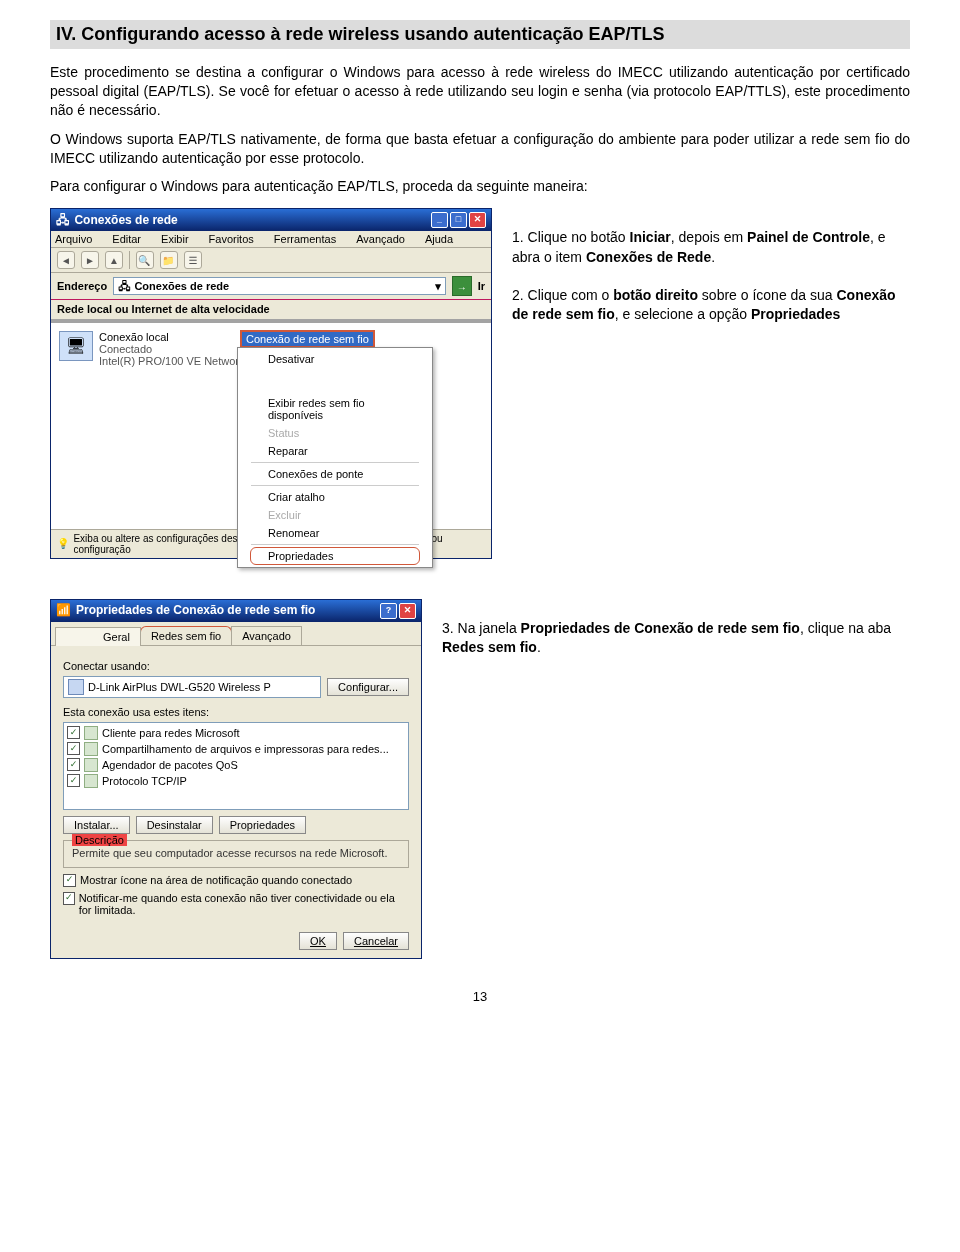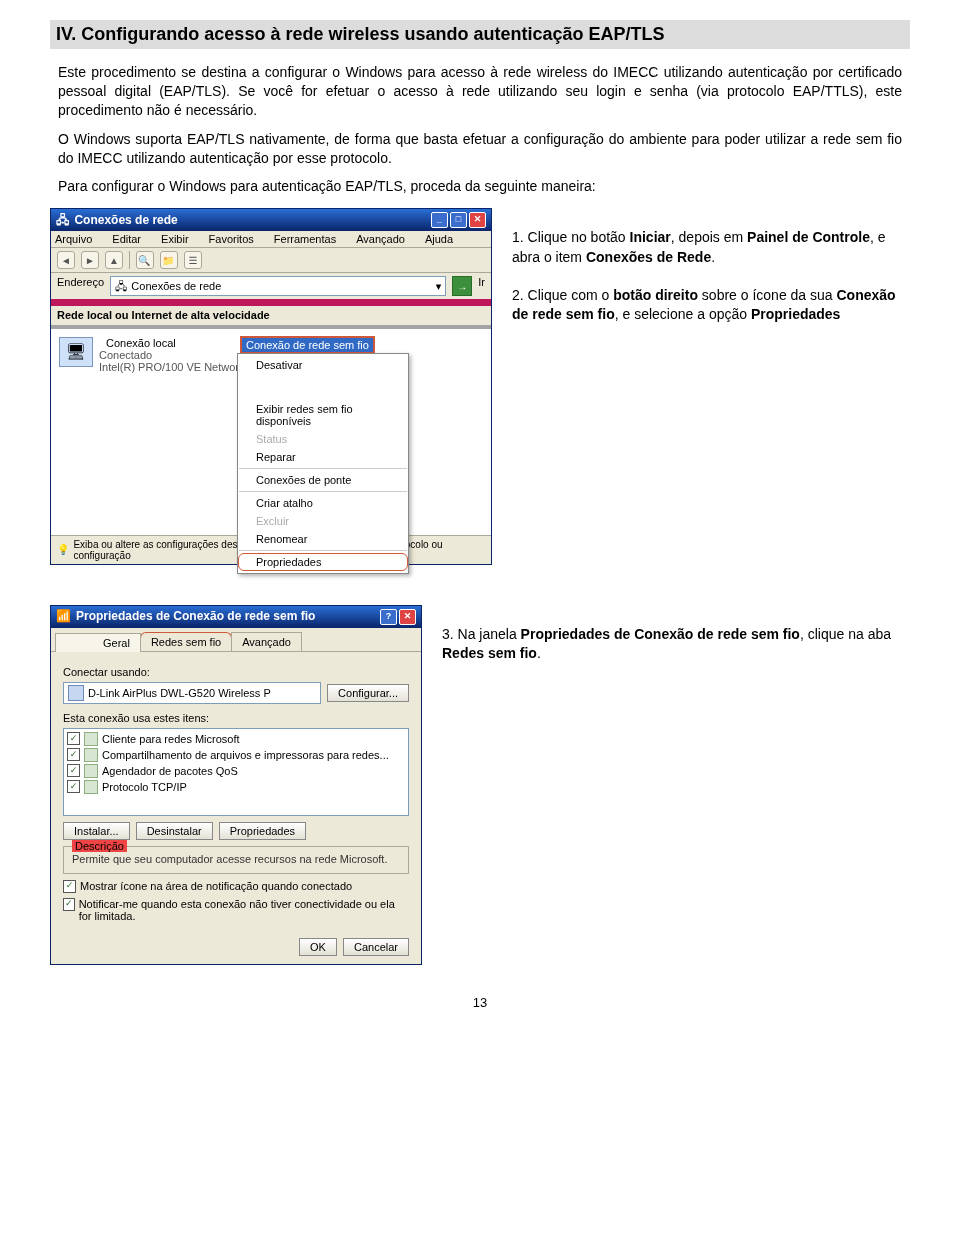--- a/index.html
+++ b/index.html
@@ -13,21 +13,21 @@
   }
   .section-heading {
     background: #dcdcdc;
     padding: 4px 6px;
     font-size: 18px;
     font-weight: bold;
     margin-bottom: 14px;
   }
   .para {
     text-align: justify;
-    margin: 10px 8px;
+    margin: 10px 0;
     line-height: 1.35;
   }
   .row {
     display: flex;
     align-items: flex-start;
     margin-top: 12px;
   }
   .row .fig {
     flex: 0 0 auto;
     margin-right: 20px;
@@ -83,22 +83,22 @@
     display:flex; align-items:center; gap:6px;
   }
   .tb-ico {
     width:16px;height:16px;display:inline-flex;
     align-items:center;justify-content:center;
     border:1px solid #aca899;border-radius:3px;
     background:#f7f5ea;font-size:10px;color:#555;
   }
   .tb-spacer{flex:1;}
   .addrbar{
-    background:#ece9d8;border-bottom:7px solid #be185d;
-    padding:3px 6px;display:flex;gap:6px;
+    background:#ece9d8;border-bottom:1px solid #be185d;
+    padding:3px 6px;display:flex;align-items:center;gap:6px;font-weight:bold;
   }
   .addr-field{
     flex:1;border:1px solid #7f9db9;background:#fff;padding:2px 4px;
     display:flex;align-items:center;gap:4px;
   }
   .go-btn{width:18px;height:18px;background:#3c8f3c;border:1px solid #2a6b2a;
     display:flex;align-items:center;justify-content:center;color:#fff;font-size:10px;}
   .cat-label{
     background:#ece9d8;padding:3px 6px;font-weight:bold;font-size:11px;
     border-bottom:4px solid #a3a3a3;
@@ -107,33 +107,33 @@
     background:#fff;padding:8px;height:190px;position:relative;
   }
   .conn-item{
     display:flex;align-items:flex-start;gap:6px;margin-bottom:10px;
   }
   .conn-ico{
     width:32px;height:28px;border:1px solid #7a96bf;background:#cfe1f9;
     display:flex;align-items:center;justify-content:center;font-size:16px;
   }
   .conn-text{font-size:11px;}
-  .conn-text .line1{color:#000;margin-left:7px;}
+  .conn-text .line1{color:#000;}
   .conn-text .line2{color:#555;}
   .conn-text .line3{color:#555;}
   .sel-label{
     position:absolute; top:8px; left:190px;
     background:#316ac5;color:#fff;padding:1px 4px;font-size:11px;
     border:1px solid #d0583a;outline:1px solid #d0583a;
   }
   .ctx-menu{
     position:absolute; top:24px; left:186px;
     width:170px;background:#fff;border:1px solid #888;
     box-shadow:2px 2px 4px rgba(0,0,0,0.3);
-    padding:2px 0;
+    padding:2px 12px;
   }
   .ctx-item{padding:3px 18px;font-size:11px;color:#000;}
   .ctx-item.bold{font-weight:normal;}
   .ctx-item.disabled{color:#aaa;}
   .ctx-sep{height:1px;background:#ccc;margin:2px 1px;}
   .ctx-item.highlight{border:1px solid #d0583a;border-radius:6px;padding:2px 17px;}
   .statusbar{
     border-top:1px solid #aca899;background:#ece9d8;
     padding:3px 6px;font-size:10px;display:flex;align-items:center;gap:4px;
   }
@@ -179,20 +179,21 @@
   }
   .grp-title{
     position:absolute;top:-7px;left:8px;background:#ef4444;
     padding:0 3px;font-size:11px;
   }
   .desc-text{font-size:11px;color:#333;}
   .chkline{display:flex;align-items:flex-start;gap:4px;margin-top:5px;font-size:11px;}
   .dlg-buttons{
     display:flex;justify-content:flex-end;gap:6px;padding:8px 12px;
     background:#ece9d8;
+    text-decoration:underline;
   }
 
   .page-num{text-align:center;margin-top:30px;font-size:13px;}
 </style>
 </head>
 <body>
 
 <div class="section-heading">IV. Configurando acesso à rede wireless usando autenticação EAP/TLS</div>
 
 <div class="para">Este procedimento se destina a configurar o Windows para acesso à rede wireless do IMECC utilizando autenticação por certificado pessoal digital (EAP/TLS). Se você for efetuar o acesso à rede utilizando seu login e senha (via protocolo EAP/TTLS), este procedimento não é necessário.</div>

